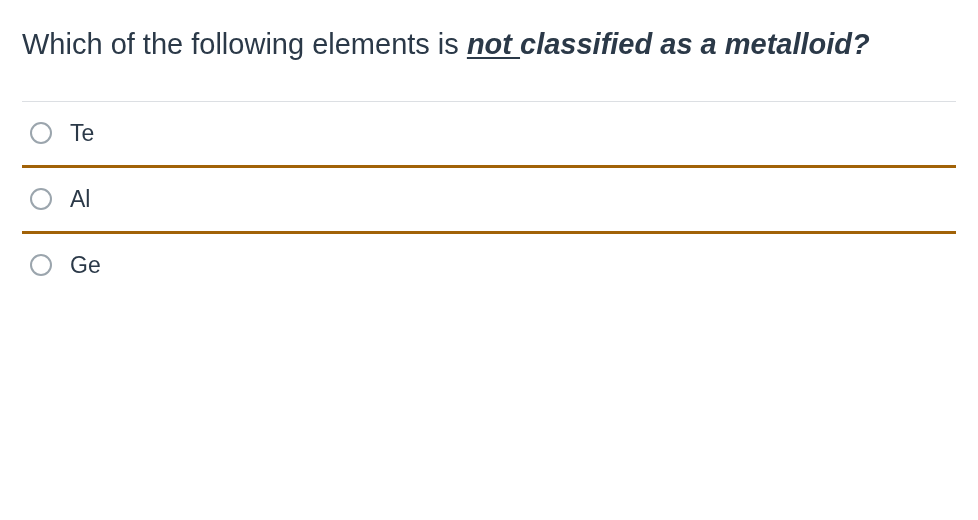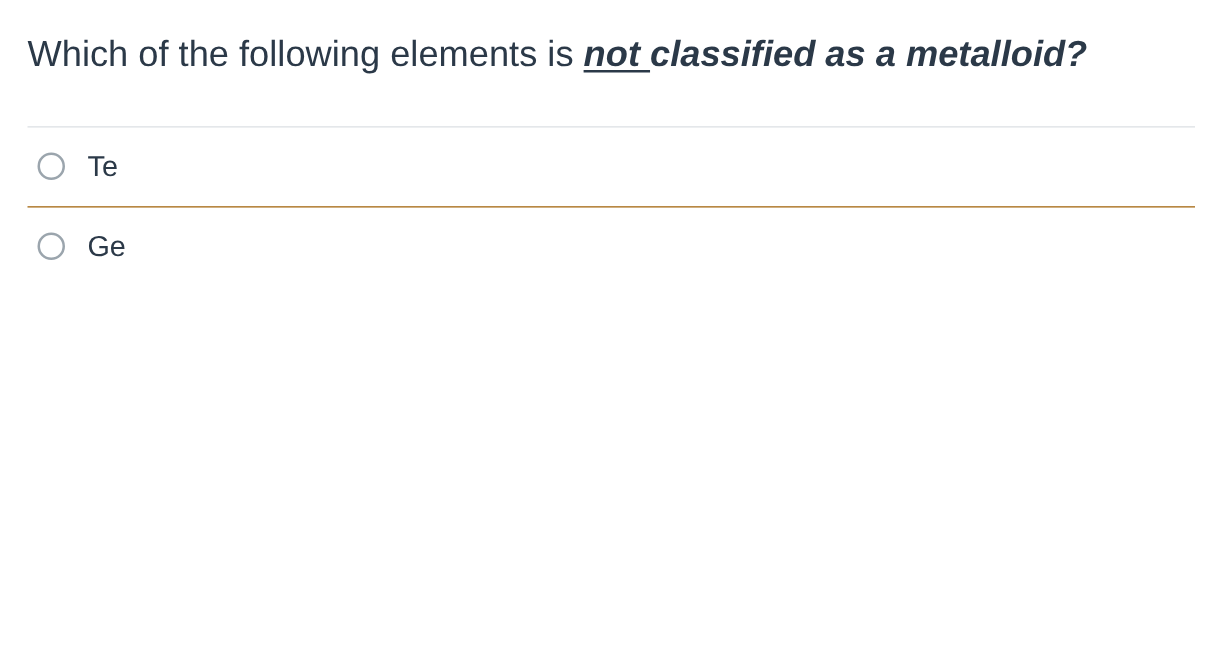--- a/index.html
+++ b/index.html
@@ -29,21 +29,21 @@
       text-decoration-thickness: 2px;
       text-underline-offset: 3px;
     }
     .options-list {
       border-top: 1px solid #dcdfe3;
     }
     .option-row {
       display: flex;
       align-items: center;
       padding: 18px 10px 18px 8px;
-      border-bottom: 1px solid #a16207;
+      border-bottom: 3px solid #a16207;
       cursor: pointer;
     }
     .option-row:last-child {
       border-bottom: none;
     }
     .radio-circle {
       width: 22px;
       height: 22px;
       border-radius: 50%;
       border: 2px solid #9ba5ad;
@@ -64,15 +64,19 @@
   <span>Which of the following elements is </span><span class="emphasis"><span class="underline">not </span><span>classified as a metalloid?</span></span>
 </div>
 
 <div class="options-list">
   <div class="option-row">
     <span class="radio-circle"></span>
     <span class="option-label">Te</span>
   </div>
   <div class="option-row">
     <span class="radio-circle"></span>
+    <span class="option-label">Al</span>
+  </div>
+  <div class="option-row">
+    <span class="radio-circle"></span>
     <span class="option-label">Ge</span>
   </div>
 </div>
 
 </body></html>

